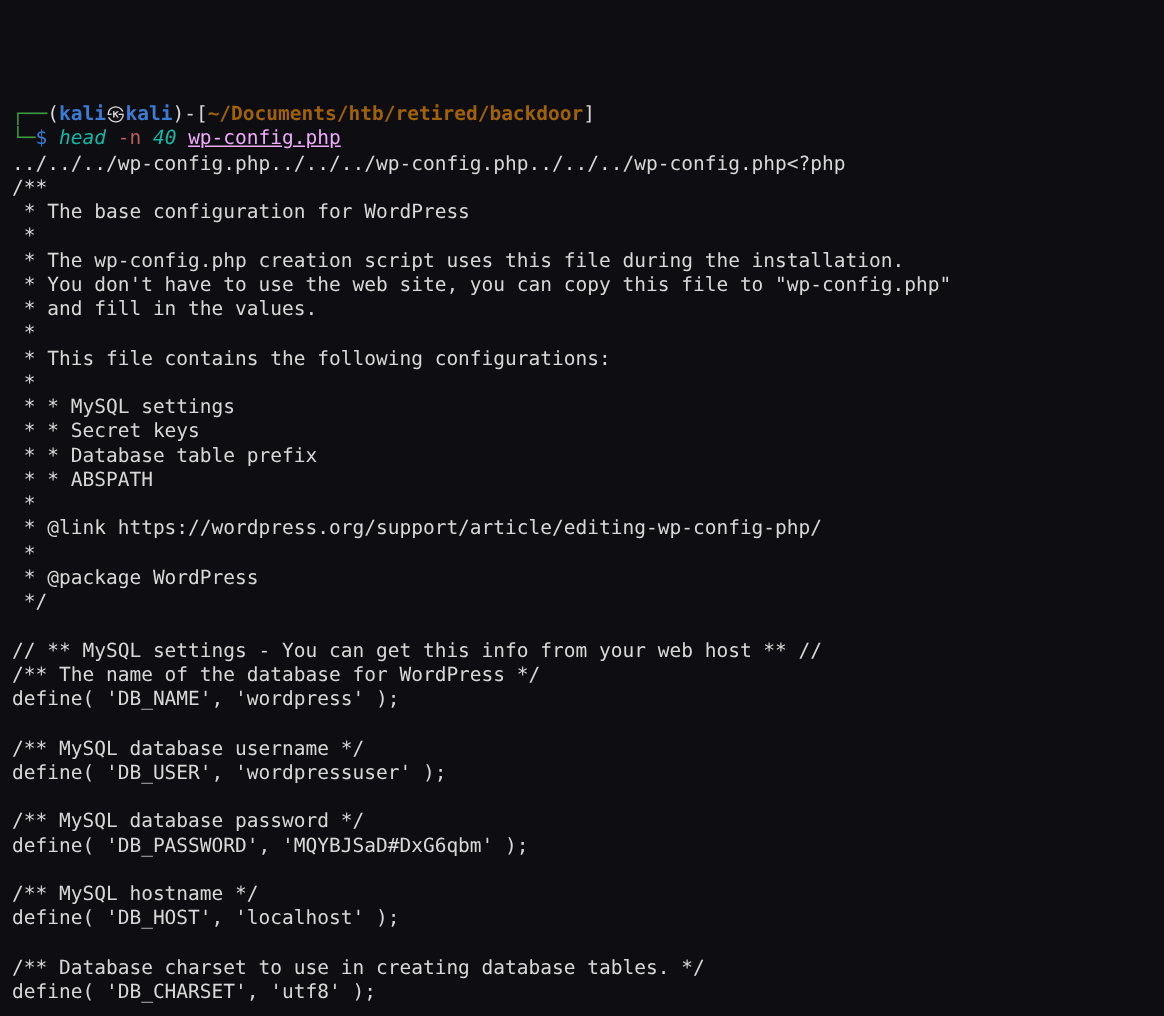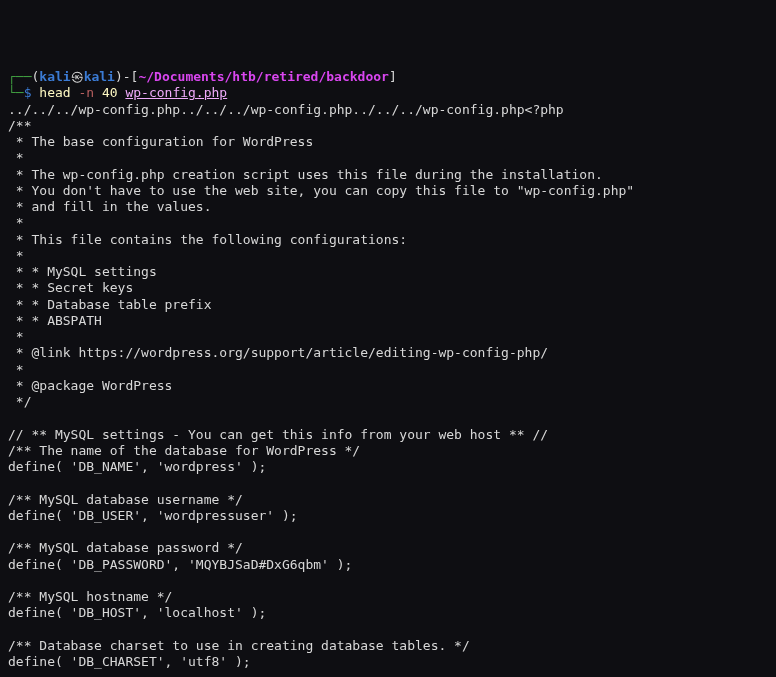--- a/index.html
+++ b/index.html
@@ -16,23 +16,23 @@
       white-space: pre;
     }
     .prompt-line { white-space: pre; }
     .box { color: #3f9b3f; }
     .paren { color: #d8d8d8; }
     .user { color: #3b7bd4; font-weight: bold; }
     .skull { color: #d8d8d8; }
     .host { color: #3b7bd4; font-weight: bold; }
     .dash { color: #d8d8d8; }
     .bracket { color: #d8d8d8; }
-    .path { color: #d946ef; font-weight: bold; }
+    .path { color: #a16207; font-weight: bold; }
     .dollar { color: #3b7bd4; }
-    .cmd { color: #fef9c3; }
+    .cmd { color: #14b8a6; font-style: italic; }
     .flag { color: #b85f5f; }
     .arg { color: #f0abfc; text-decoration: underline; }
     .out { color: #d8d8d8; }
   </style>
 </head>
 <body>
 
 
 
 <div><div class="prompt-line"><span class="box">┌──</span><span class="paren">(</span><span class="user">kali</span><span class="skull">㉿</span><span class="host">kali</span><span class="paren">)</span><span class="dash">-</span><span class="bracket">[</span><span class="path">~/Documents/htb/retired/backdoor</span><span class="bracket">]</span></div><div class="prompt-line"><span class="box">└─</span><span class="dollar">$</span> <span class="cmd">head</span> <span class="flag">-n</span> <span class="cmd">40</span> <span class="arg">wp-config.php</span></div><div class="out">../../../wp-config.php../../../wp-config.php../../../wp-config.php&lt;?php

